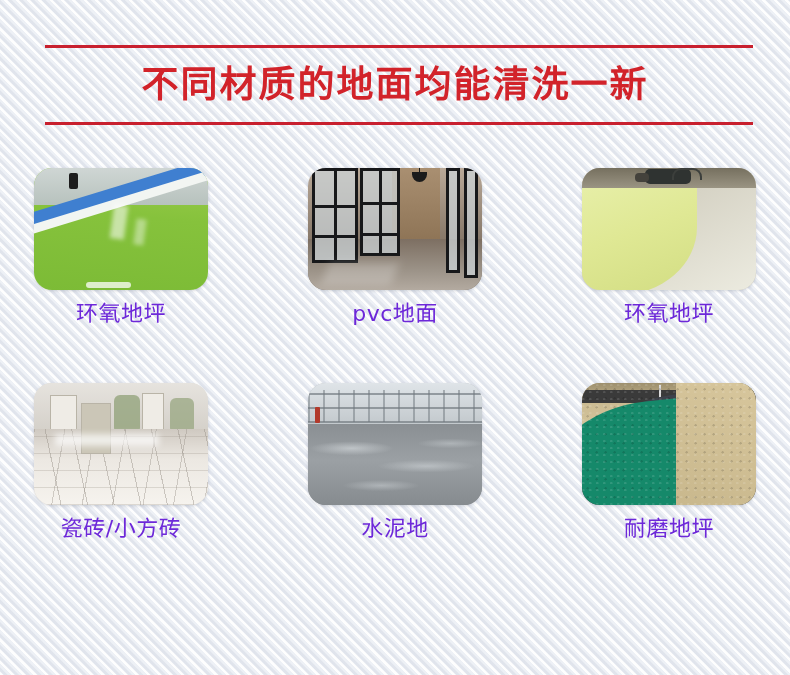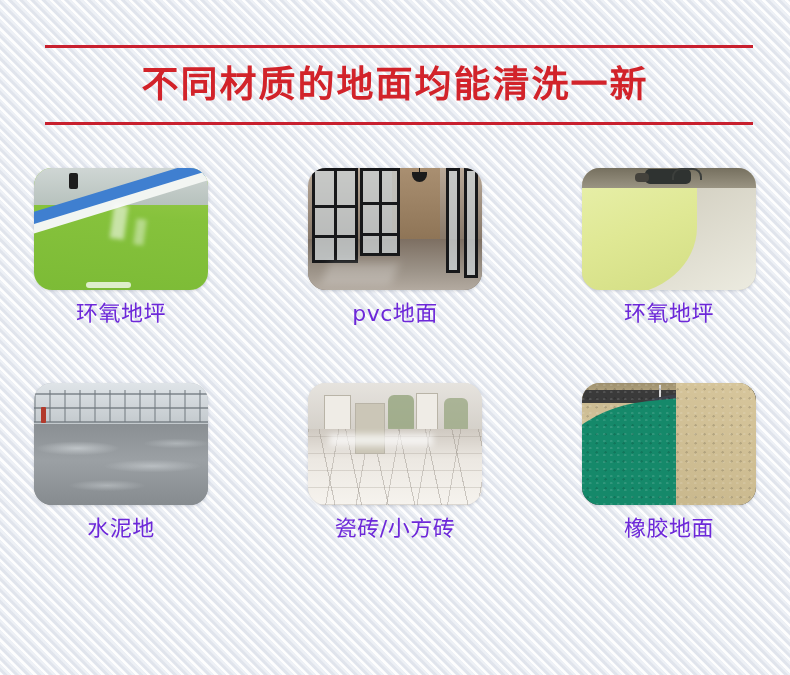--- a/index.html
+++ b/index.html
@@ -406,59 +406,59 @@
         <div class="handle"></div>
       </div>
       <div class="caption">环氧地坪</div>
     </div>
 
   </div>
 
   <div class="row row-2">
 
     <div class="cell">
-      <div class="thumb t-cem">
-        <div class="sky"></div>
-        <div class="rail"></div>
-        <div class="railbar rb1"></div>
-        <div class="railbar rb2"></div>
-        <div class="railbar rb3"></div>
-        <div class="ext"></div>
-        <div class="slab"></div>
-        <div class="swirl"></div>
-      </div>
-      <div class="caption">水泥地</div>
-    </div>
-
-    <div class="cell">
       <div class="thumb t-tile">
         <div class="wallT"></div>
         <div class="green"></div>
         <div class="green2"></div>
         <div class="panel p1"></div>
         <div class="panel p3"></div>
         <div class="floorT"></div>
         <div class="grid-l"></div>
         <div class="panel p2"></div>
         <div class="shineT"></div>
       </div>
       <div class="caption">瓷砖/小方砖</div>
     </div>
 
+    <div class="cell">
+      <div class="thumb t-cem">
+        <div class="sky"></div>
+        <div class="rail"></div>
+        <div class="railbar rb1"></div>
+        <div class="railbar rb2"></div>
+        <div class="railbar rb3"></div>
+        <div class="ext"></div>
+        <div class="slab"></div>
+        <div class="swirl"></div>
+      </div>
+      <div class="caption">水泥地</div>
+    </div>
+
 
     <div class="cell">
       <div class="thumb t-rub">
         <div class="sandTop"></div>
         <div class="dark"></div>
         <div class="pole pl1"></div>
         <div class="pole pl2"></div>
         <div class="pole pl3"></div>
         <div class="grey"></div>
         <div class="green"></div>
         <div class="sand2"></div>
         <div class="grain"></div>
       </div>
-      <div class="caption">橡胶地面</div>
+      <div class="caption">耐磨地坪</div>
     </div>
 
   </div>
 
 </div>
 
 </body></html>

